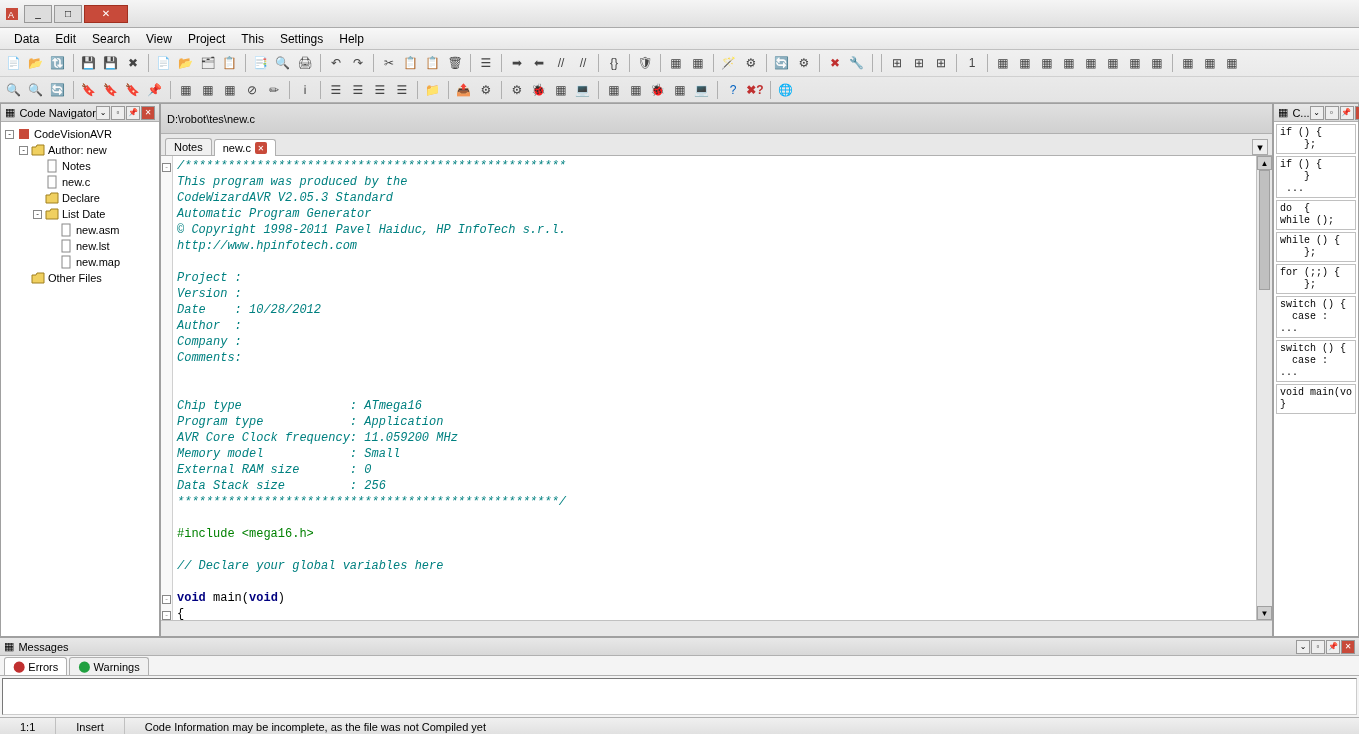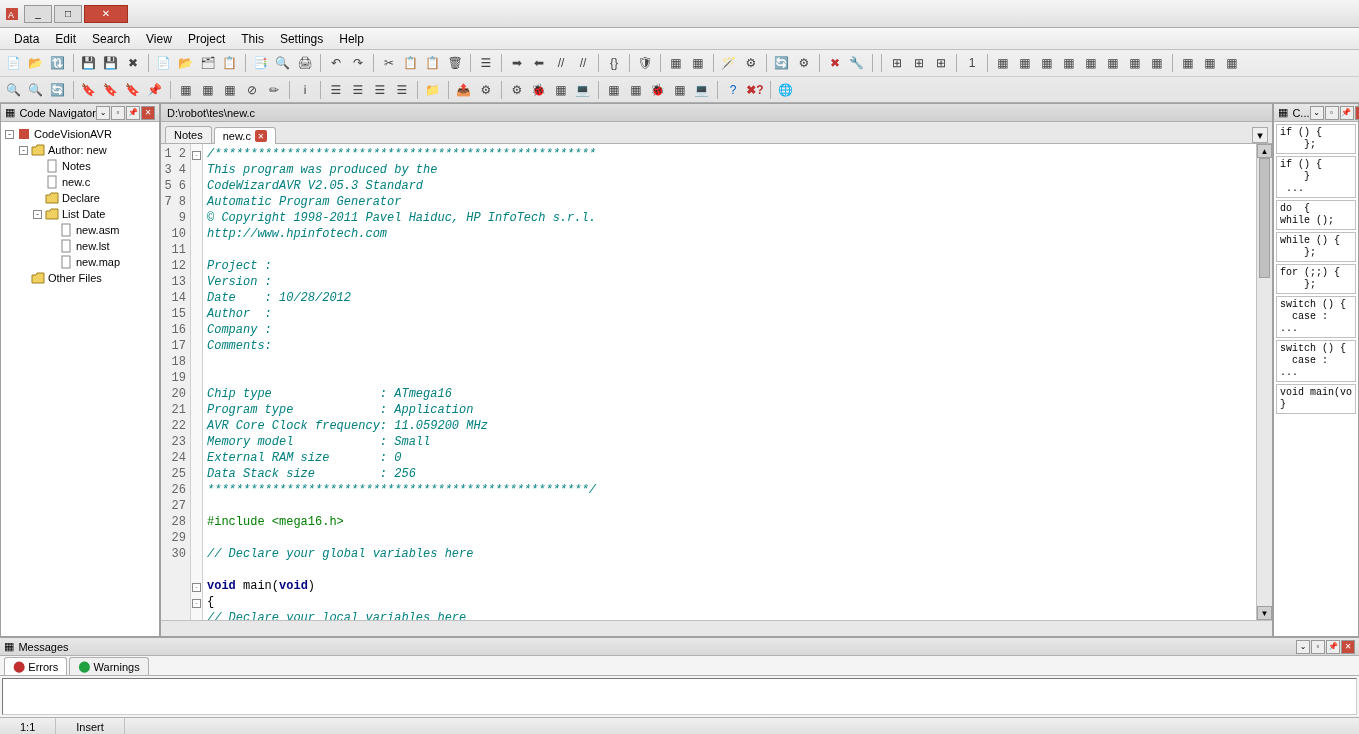--- a/index.html
+++ b/index.html
@@ -36,21 +36,21 @@
 
 .navigator { width: 160px; }
 .tree { padding: 4px; background: white; flex: 1; overflow: auto; }
 .tree-node { display: flex; align-items: center; gap: 3px; padding: 1px 0; font-size: 11px; cursor: pointer; white-space: nowrap; }
 .tree-node .expander { width: 9px; height: 9px; border: 1px solid #888; background: white; display: inline-flex; align-items: center; justify-content: center; font-size: 8px; line-height: 1; }
 .tree-node .ticon { width: 14px; height: 14px; display: inline-block; }
 .tree-children { padding-left: 14px; }
 
 
 .editor-area { flex: 1; display: flex; flex-direction: column; border: 1px solid #a0a0a0; background: #f4f4f4; }
-.editor-path { height: 18px; background: linear-gradient(#e0e0e0,#d0d0d0); border-bottom: 1px solid #b0b0b0; padding: 0 6px; display: flex; align-items: center; font-size: 11px; }
+.editor-path { height: 30px; background: linear-gradient(#e0e0e0,#d0d0d0); border-bottom: 1px solid #b0b0b0; padding: 0 6px; display: flex; align-items: center; font-size: 11px; }
 .editor-tabs { height: 22px; background: #e8e8e8; display: flex; align-items: flex-end; padding: 0 4px; border-bottom: 1px solid #b0b0b0; position: relative; }
 .editor-tab { padding: 2px 8px; background: #f0f0f0; border: 1px solid #b0b0b0; border-bottom: none; border-radius: 3px 3px 0 0; margin-right: 2px; display: flex; align-items: center; gap: 4px; cursor: pointer; font-size: 11px; }
 .editor-tab.active { background: white; position: relative; top: 1px; }
 .editor-tab .tab-close { width: 12px; height: 12px; background: #c84a3a; color: white; display: flex; align-items: center; justify-content: center; font-size: 8px; border-radius: 2px; }
 .editor-tabs .tab-arrow { margin-left: auto; width: 16px; height: 16px; border: 1px solid #aaa; background: #eee; display: flex; align-items: center; justify-content: center; }
 
 .code-area { flex: 1; display: flex; background: white; overflow: hidden; position: relative; }
 .gutter { width: 30px; background: #f0f0f0; border-right: 1px solid #d0d0d0; text-align: right; padding: 2px 4px 2px 0; font-family: 'Courier New', monospace; font-size: 12px; color: #666; line-height: 16px; }
 .fold-gutter { width: 12px; background: #f8f8f8; border-right: 1px solid #d0d0d0; padding-top: 2px; line-height: 16px; font-size: 9px; text-align: center; color: #888; }
 .fold-mark { width: 9px; height: 9px; border: 1px solid #888; background: white; display: inline-flex; align-items: center; justify-content: center; font-size: 8px; margin-top: 3px; }
@@ -328,51 +328,20 @@
       <div class="editor-tab">
         <span>Notes</span>
       </div>
       <div class="editor-tab active">
         <span>new.c</span>
         <span class="tab-close">✕</span>
       </div>
       <div class="tab-arrow">▾</div>
     </div>
     <div class="code-area">
-      <div class="gutter" id="gutter">1
-2
-3
-4
-5
-6
-7
-8
-9
-10
-11
-12
-13
-14
-15
-16
-17
-18
-19
-20
-21
-22
-23
-24
-25
-26
-27
-28
-29
-30
-</div>
       <div class="fold-gutter" id="foldgutter">
           <div style="height:16px"><span class="fold-mark">-</span></div>
           <div style="height:16px"></div>
           <div style="height:16px"></div>
           <div style="height:16px"></div>
           <div style="height:16px"></div>
           <div style="height:16px"></div>
           <div style="height:16px"></div>
           <div style="height:16px"></div>
           <div style="height:16px"></div>
@@ -467,13 +436,14 @@
       <span style="color:#20a040">⬤</span>
       <span>Warnings</span>
     </div>
   </div>
   <div class="msg-body"></div>
 </div>
 
 <div class="statusbar">
   <div class="cell">1:1</div>
   <div class="cell">Insert</div>
+  <div class="cell" style="flex:1;border-right:none">Code Information may be incomplete, as the file was not Compiled yet</div>
 </div>
 
 </body></html>

